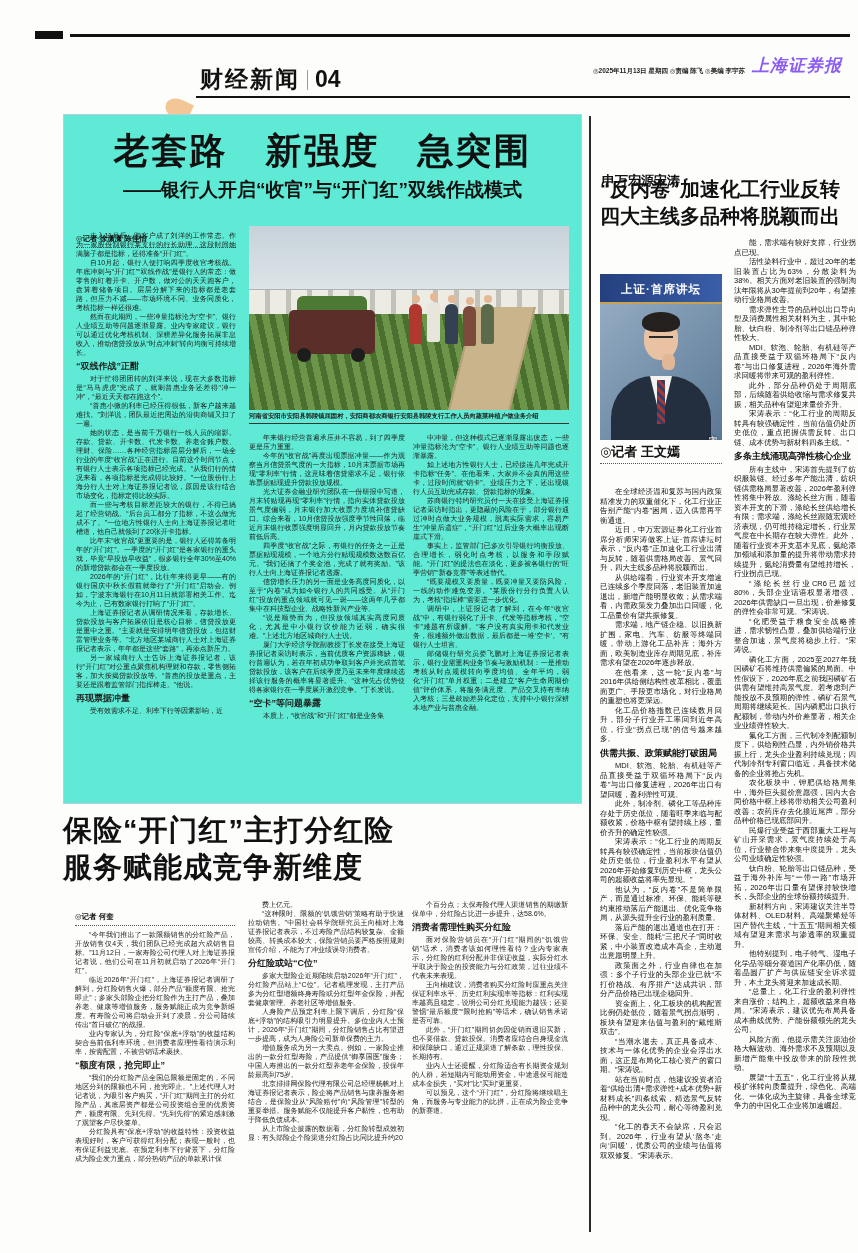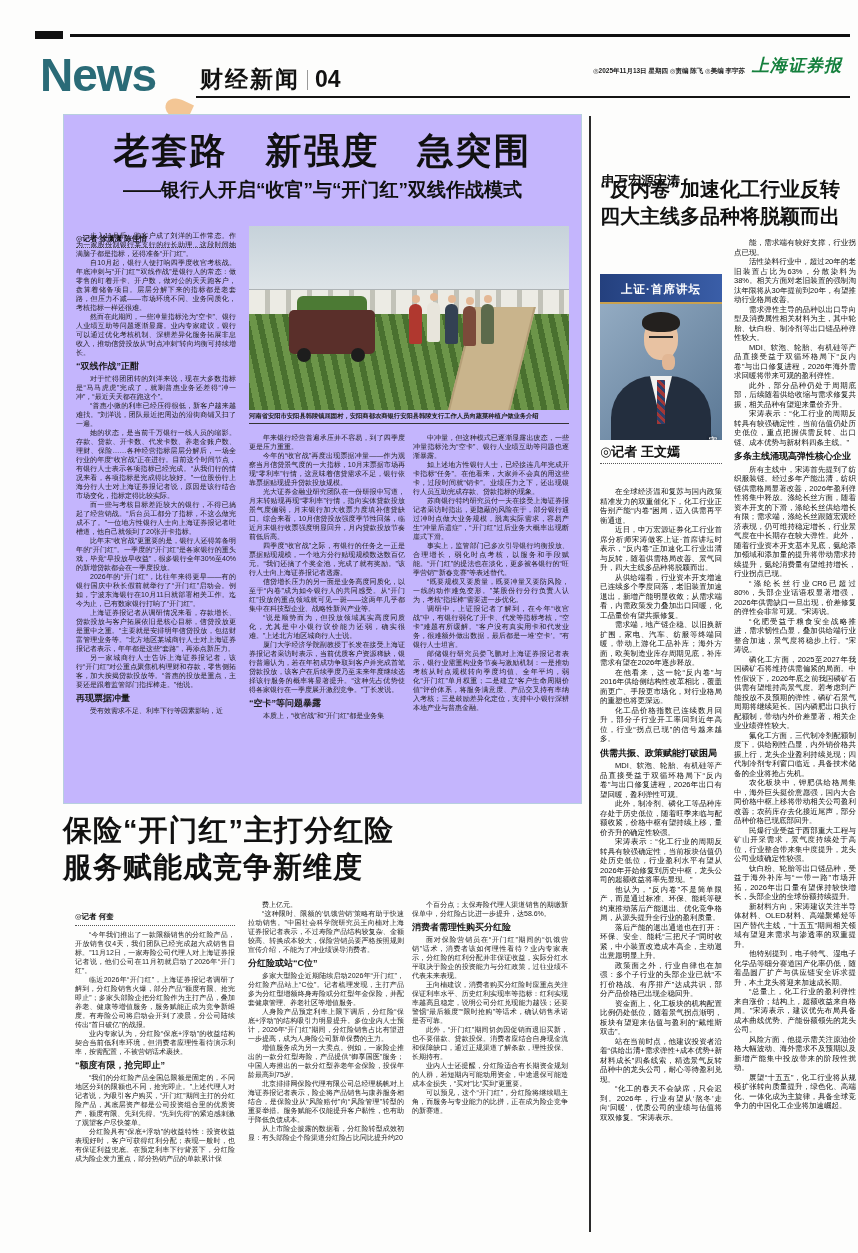--- a/index.html
+++ b/index.html
@@ -10,29 +10,29 @@
   .topbar-line{position:absolute;left:70px;top:34px;width:780px;height:3px;background:#101010;}
   .news-logo{position:absolute;left:40px;top:52px;font-size:46px;font-weight:800;
              color:#2a6b77;letter-spacing:-1px;line-height:1;}
   .logo-tail{position:absolute;left:168px;top:96px;width:20px;height:26px;background:#f2c08a;
              border-radius:0 50% 50% 50%;transform:rotate(115deg);opacity:.9;}
   .section-label{position:absolute;left:200px;top:64px;font-size:23px;font-weight:bold;letter-spacing:2px;}
   .section-divider{display:inline-block;width:1px;height:20px;background:#9a9a9a;margin:0 7px;vertical-align:-3px;}
   .page-no{font-weight:700;letter-spacing:0;}
   .date-line{position:absolute;left:545px;top:67px;width:200px;text-align:right;font-size:6.5px;font-weight:bold;color:#222;}
   .paper-name{position:absolute;left:752px;top:54px;font-size:17px;font-weight:bold;font-style:italic;
-              color:#15803d;font-family:"Liberation Serif","DejaVu Serif",serif;letter-spacing:1px;}
+              color:#8b5cf6;font-family:"Liberation Serif","DejaVu Serif",serif;letter-spacing:1px;}
   .header-line{position:absolute;left:196px;top:96px;width:654px;height:2px;background:#141414;}
   
   .para{margin:0;text-indent:2em;text-align:justify;}
   .subhead{margin:5px 0 3px;font-size:9px;font-weight:bold;text-indent:0;}
   .bodycol{position:absolute;overflow:hidden;font-size:7px;line-height:9px;color:#1c1c1c;}
   .byline{font-size:7.5px;font-weight:bold;border-bottom:1px dotted #555;padding-bottom:3px;}
   
-  .bank-box{position:absolute;left:63px;top:114px;width:517px;height:688px;border:1px solid #b7cfdf;background:#c4b5fd;}
+  .bank-box{position:absolute;left:63px;top:114px;width:517px;height:688px;border:1px solid #b7cfdf;background:#5eead4;}
   .bank-headline{position:absolute;left:0;top:12px;width:100%;text-align:center;font-size:36px;
                  font-weight:900;letter-spacing:2px;}
   .bank-deck{position:absolute;left:0;top:62px;width:100%;text-align:center;font-size:19px;font-weight:700;}
   .bank-byline{position:absolute;left:12px;top:99px;width:160px;margin-top:20px;}
   .bank-col1{left:12px;top:116px;width:160px;height:560px;}
   .bank-col2{left:185px;top:318px;width:156px;height:358px;}
   .bank-col3{left:349px;top:318px;width:156px;height:358px;}
   .bank-caption{position:absolute;left:185px;top:297px;width:320px;font-size:6.3px;font-weight:bold;
                 color:#222;border-bottom:1px solid #333;padding-bottom:3px;line-height:8px;}
   
@@ -89,21 +89,20 @@
   .pt-name{position:absolute;right:3px;bottom:8px;writing-mode:vertical-rl;color:#fff;font-size:9px;
            letter-spacing:2px;text-shadow:0 0 3px rgba(0,0,0,.7);}
 </style>
 </head>
 <body>
 
 <div class="page">
 
   <div class="topbar-block"></div>
   <div class="topbar-line"></div>
-  <div class="news-logo">News</div>
   <div class="logo-tail"></div>
   <div class="section-label">
     <span>财经新闻</span><span class="section-divider"></span><span class="page-no">04</span>
   </div>
   <div class="date-line">◎2025年11月13日 星期四 ◎责编 陈飞 ◎美编 李宇苏</div>
   <div class="paper-name">上海证券报</div>
   <div class="header-line"></div>
 
   <div class="bank-box">
     <div class="bank-headline">老套路　新强度　急突围</div>
@@ -229,20 +228,21 @@
           <p class="para">在他看来，这一轮“反内卷”与2016年供给侧结构性改革相比，覆盖面更广、手段更市场化，对行业格局的重塑也将更深远。</p>
           <p class="para">化工品价格指数已连续数月回升，部分子行业开工率回到近年高位，行业“拐点已现”的信号越来越多。</p>
           <h4 class="subhead">供需共振、政策赋能打破困局</h4>
           <p class="para">MDI、软泡、轮胎、有机硅等产品直接受益于双循环格局下“反内卷”与出口修复进程，2026年出口有望回暖，盈利弹性可观。</p>
           <p class="para">此外，制冷剂、磷化工等品种库存处于历史低位，随着旺季来临与配额收紧，价格中枢有望持续上移，量价齐升的确定性较强。</p>
           <p class="para">宋涛表示：“化工行业的周期反转具有较强确定性，当前板块估值仍处历史低位，行业盈利水平有望从2026年开始修复到历史中枢，龙头公司的超额收益将率先显现。”</p>
           <p class="para">他认为，“反内卷”不是简单限产，而是通过标准、环保、能耗等硬约束推动落后产能退出、优化竞争格局，从源头提升全行业的盈利质量。</p>
           <p class="para">落后产能的退出通道也在打开：环保、安全、能耗“三把尺子”同时收紧，中小装置改造成本高企，主动退出意愿明显上升。</p>
           <p class="para">政策面之外，行业自律也在加强：多个子行业的头部企业已就“不打价格战、有序排产”达成共识，部分产品价格已出现企稳回升。</p>
           <p class="para">资金面上，化工板块的机构配置比例仍处低位，随着景气拐点渐明，板块有望迎来估值与盈利的“戴维斯双击”。</p>
+          <p class="para">“当潮水退去，真正具备成本、技术与一体化优势的企业会浮出水面，这正是布局化工核心资产的窗口期。”宋涛说。</p>
           <p class="para">站在当前时点，他建议投资者沿着“供给出清+需求弹性+成本优势+新材料成长”四条线索，精选景气反转品种中的龙头公司，耐心等待盈利兑现。</p>
           <p class="para">“化工的春天不会缺席，只会迟到。2026年，行业有望从‘熬冬’走向‘回暖’，优质公司的业绩与估值将双双修复。”宋涛表示。</p>
         </div>
     </div>
     <div class="chem-colR">
         <p class="para">能，需求端有较好支撑，行业拐点已现。</p>
         <p class="para">活性染料行业中，超过20年的老旧装置占比为63%，分散染料为38%。相关方面对老旧装置的强制淘汰年限将从30年提前到20年，有望推动行业格局改善。</p>
         <p class="para">需求弹性主导的品种以出口导向型及消费属性相关材料为主，其中轮胎、钛白粉、制冷剂等出口链品种弹性较大。</p>
         <p class="para">MDI、软泡、轮胎、有机硅等产品直接受益于双循环格局下“反内卷”与出口修复进程，2026年海外需求回暖将带来可观的盈利弹性。</p>
         <p class="para">此外，部分品种仍处于周期底部，后续随着供给收缩与需求修复共振，相关品种有望迎来量价齐升。</p>

